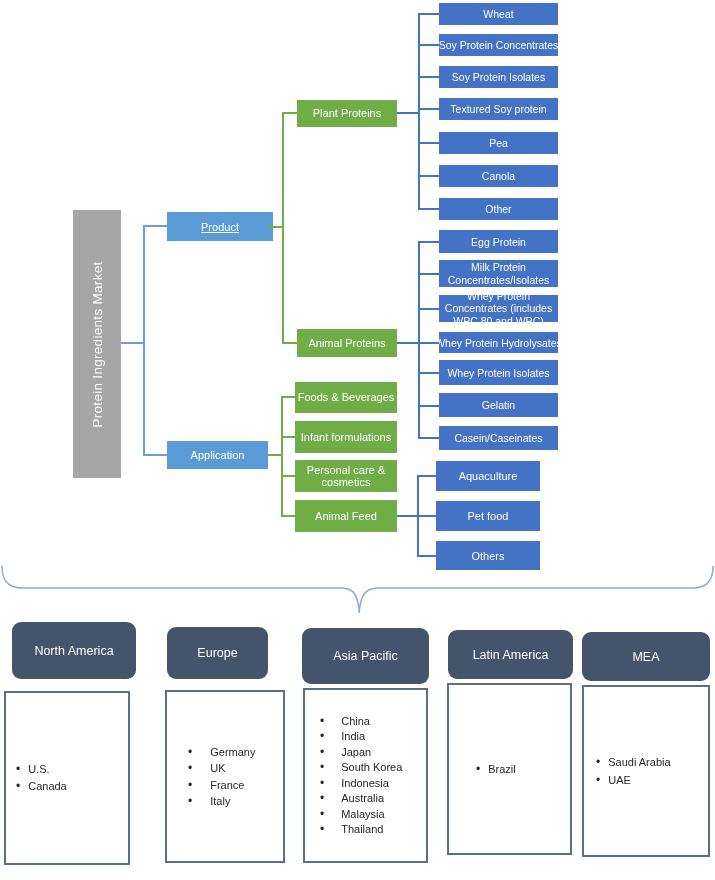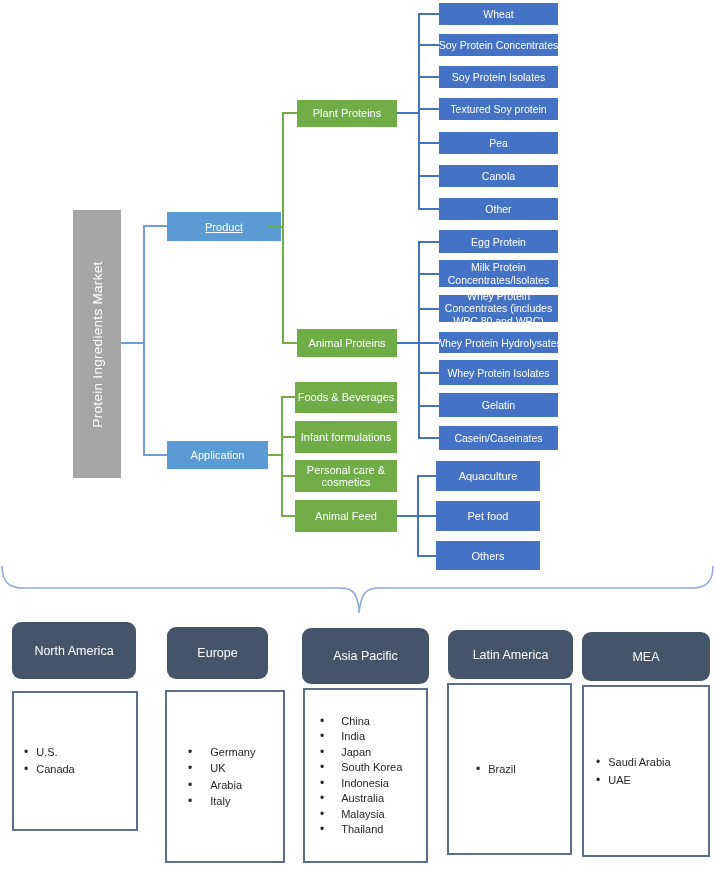--- a/index.html
+++ b/index.html
@@ -38,21 +38,21 @@
 </style>
 </head>
 <body>
 
 <div id="canvas">
 
   <div class="box rootbox" style="left:73px;top:210px;width:48px;height:268px;">
     <span>Protein Ingredients Market</span>
   </div>
 
-  <div class="box lblue" style="left:167px;top:212px;width:114px;height:29px;text-decoration:underline;">Product</div>
+  <div class="box lblue" style="left:167px;top:212px;width:106px;height:29px;text-decoration:underline;">Product</div>
   <div class="box lblue" style="left:167px;top:441px;width:101px;height:28px;">Application</div>
 
   <div class="box green" style="left:297px;top:100px;width:100px;height:27px;">Plant Proteins</div>
   <div class="box green" style="left:297px;top:329px;width:100px;height:28px;">Animal Proteins</div>
 
   <div class="box green" style="left:295px;top:382px;width:102px;height:31px;">Foods &amp; Beverages</div>
   <div class="box green" style="left:295px;top:421px;width:102px;height:32px;">Infant formulations</div>
   <div class="box green" style="left:295px;top:460px;width:102px;height:32px;padding:0 8px;">Personal care &amp; cosmetics</div>
   <div class="box green" style="left:295px;top:500px;width:102px;height:32px;">Animal Feed</div>
 
@@ -117,21 +117,21 @@
   <div class="vl c-bl" style="left:417px;top:476px;height:80px;"></div>
   <div class="hl c-bl" style="left:417px;top:475px;width:19px;"></div>
   <div class="hl c-bl" style="left:417px;top:515px;width:19px;"></div>
   <div class="hl c-bl" style="left:417px;top:555px;width:19px;"></div>
 
   <svg style="position:absolute;left:0;top:560px;" width="715" height="62" viewBox="0 0 715 62">
     <path d="M2,6 C2,21 8,28 22,28 L340,28 C352,28 357,32 359,49 L359,53 C361,33 366,28 379,28 L693,28 C707,28 713,21 713,6" fill="none" stroke="#8eaadb" stroke-width="1.6"></path>
   </svg>
 
   <div class="region-header" style="left:12px;top:622px;width:124px;height:57px;">North America</div>
-  <div class="region-list na" style="left:12px;top:691px;width:126px;height:140px;">
+  <div class="region-list na" style="left:4px;top:691px;width:126px;height:174px;">
     <ul>
         <li>
           <span class="blt"></span>
           <span>U.S.</span>
         </li>
         <li>
           <span class="blt"></span>
           <span>Canada</span>
         </li>
       </ul>
@@ -143,21 +143,21 @@
         <li>
           <span class="blt"></span>
           <span>Germany</span>
         </li>
         <li>
           <span class="blt"></span>
           <span>UK</span>
         </li>
         <li>
           <span class="blt"></span>
-          <span>Arabia</span>
+          <span>France</span>
         </li>
         <li>
           <span class="blt"></span>
           <span>Italy</span>
         </li>
       </ul>
   </div>
 
   <div class="region-header" style="left:302px;top:628px;width:127px;height:56px;">Asia Pacific</div>
   <div class="region-list ap" style="left:303px;top:688px;width:125px;height:175px;">

